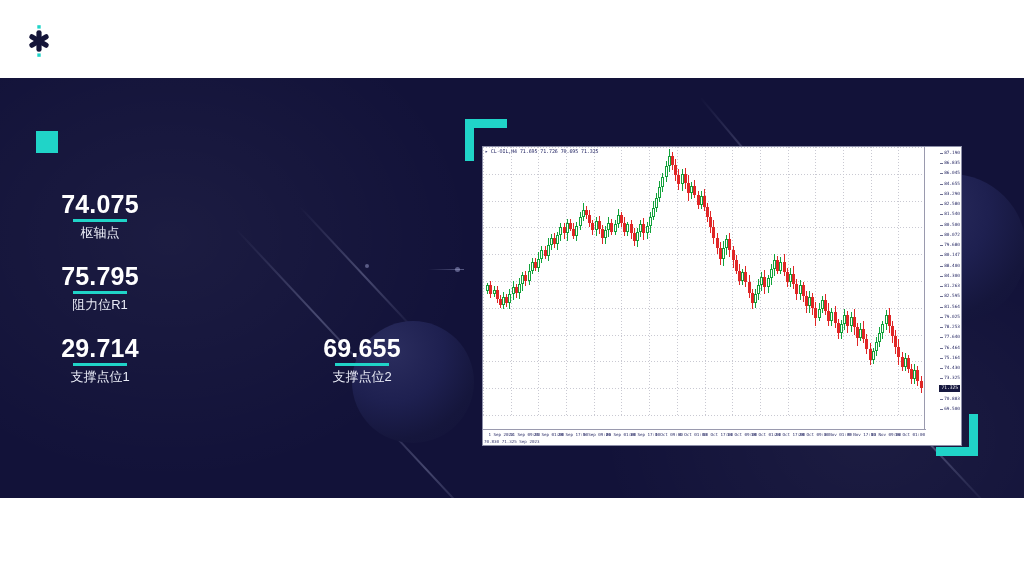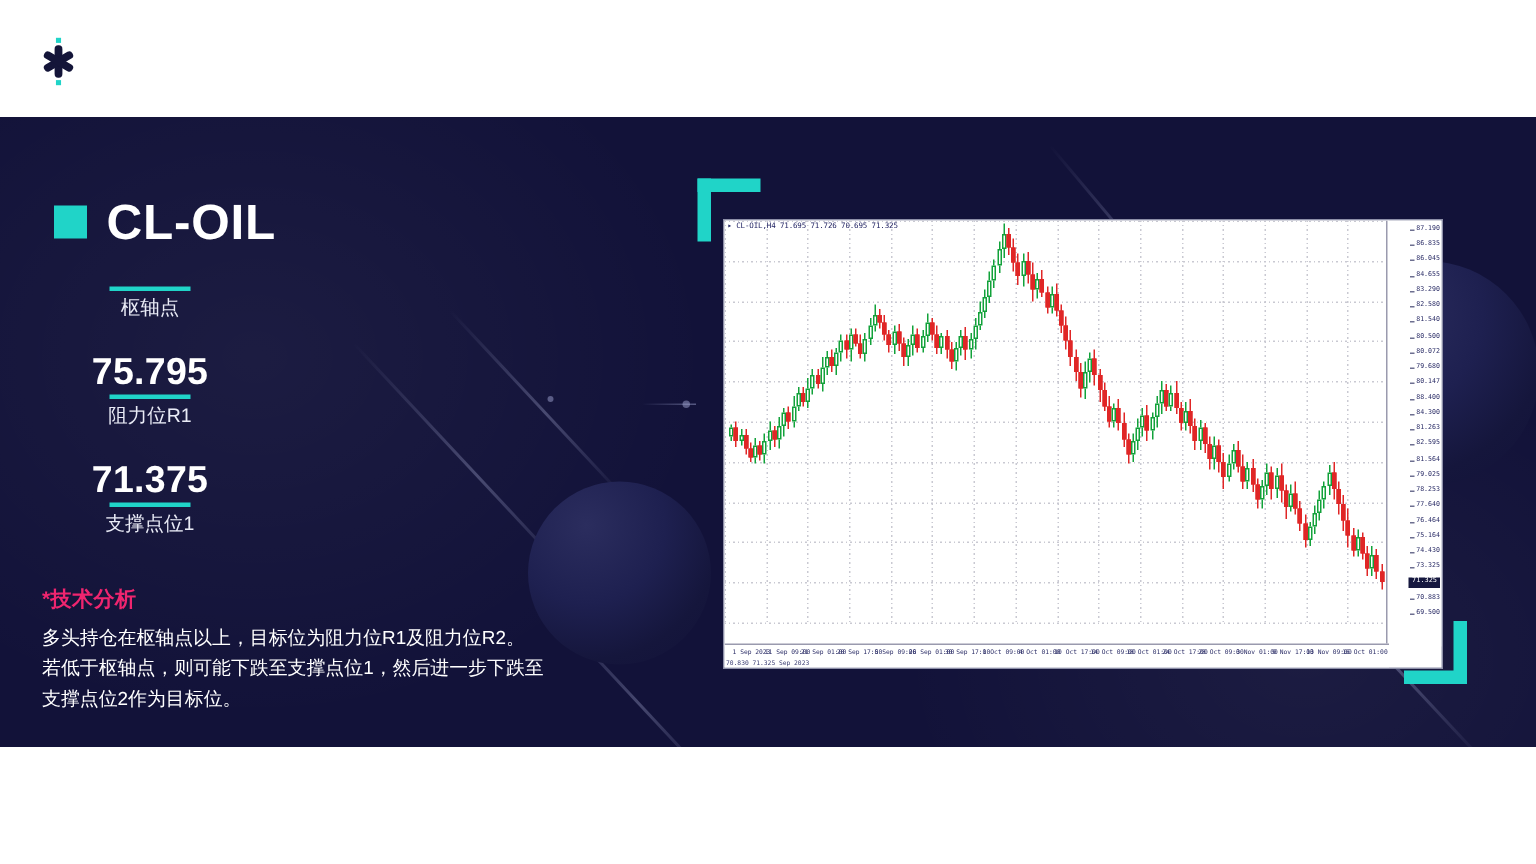--- a/index.html
+++ b/index.html
@@ -154,56 +154,53 @@
       <div class="planet" style="left:876px; top:96px; width:150px; height:150px;"></div>
       <div class="dot" style="left:365px; top:186px; width:4px; height:4px;"></div>
       <div class="dot" style="left:668px; top:112px; width:7px; height:7px;"></div>
       <div class="dot" style="left:455px; top:189px; width:5px; height:5px;"></div>
       <div class="dot" style="left:933px; top:159px; width:4px; height:4px; background:#3a3c68;"></div>
       <div class="glowline" style="left:428px; top:191px; width:36px;"></div>
     </div>
 
     <div class="title-row" style="top:53px;">
       <div class="title-square"></div>
-      <div class="title-text">CL-OIL</div>
     </div>
 
     <div class="pivot-block" style="top:112px;">
       <div class="lvl-row" style="justify-content:flex-start;">
         <div class="lvl lvl-w">
+          <div class="lvl-val">74.075</div>
           <div class="lvl-bar"></div>
           <div class="lvl-lab">枢轴点</div>
         </div>
       </div>
       <div class="row-gap"></div>
       <div class="lvl-row">
         <div class="lvl lvl-w">
           <div class="lvl-val">75.795</div>
           <div class="lvl-bar"></div>
           <div class="lvl-lab">阻力位R1</div>
         </div>
       </div>
       <div class="row-gap"></div>
       <div class="lvl-row">
         <div class="lvl lvl-w">
-          <div class="lvl-val">71.375</div>
+          <div class="lvl-val">29.714</div>
           <div class="lvl-bar"></div>
           <div class="lvl-lab">支撑点位1</div>
         </div>
+        <div class="lvl lvl-w">
+          <div class="lvl-val">69.655</div>
+          <div class="lvl-bar"></div>
+          <div class="lvl-lab">支撑点位2</div>
+        </div>
       </div>
     </div>
 
-    <div class="analysis" style="top:313px;">
-      <div class="an-head">*技术分析</div>
-      <div class="an-body">
-        <div>多头持仓在枢轴点以上，目标位为阻力位R1及阻力位R2。</div>
-        <div>若低于枢轴点，则可能下跌至支撑点位1，然后进一步下跌至</div>
-        <div>支撑点位2作为目标位。</div>
-      </div>
-    </div>
 
     <div class="bracket" style="left:465px; top:41px; width:42px; height:42px;">
       <span style="left:0; top:0; width:42px; height:9px;"></span>
       <span style="left:0; top:0; width:9px; height:42px;"></span>
     </div>
     <div class="bracket" style="left:936px; top:336px; width:42px; height:42px;">
       <span style="left:0; bottom:0; width:42px; height:9px;"></span>
       <span style="right:0; top:0; width:9px; height:42px;"></span>
     </div>
   </div>

